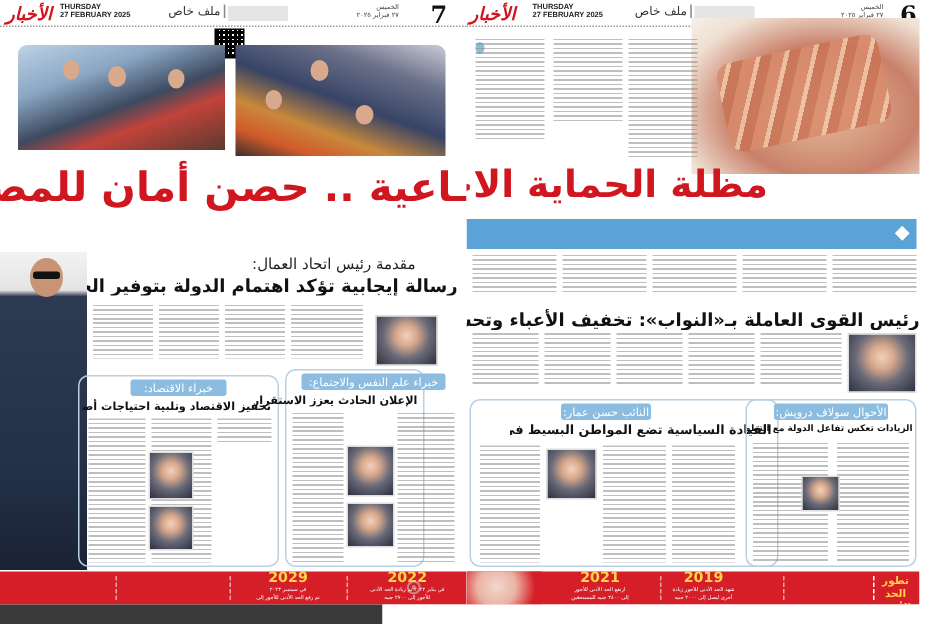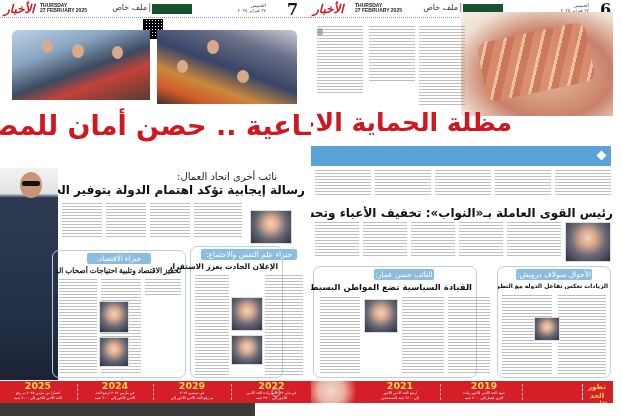--- a/index.html
+++ b/index.html
@@ -7,21 +7,21 @@
     body { position: relative; font-family: "DejaVu Sans", sans-serif; color: #222; }
 
     .page { position: absolute; top: 0; height: 416px; background: #fff; overflow: hidden; }
     .page-left { left: 0; width: 311px; }
     .page-right { left: 311px; width: 311px; }
 
     
     .masthead { position: absolute; top: 0; left: 0; right: 0; height: 18px; border-bottom: 1px dotted #999; }
     .logo { position: absolute; top: 2px; font-family: "DejaVu Sans", sans-serif; font-weight: bold; font-size: 12px; color: #d0161f; font-style: italic; }
     .dateline { position: absolute; top: 3px; font-family: "Liberation Sans", sans-serif; font-size: 5px; line-height: 5px; font-weight: bold; color: #222; }
-    .section-tag { position: absolute; top: 4px; height: 10px; background: #14532d; }
+    .section-tag { position: absolute; top: 4px; height: 10px; background: #e5e5e5; }
     .section-tag .label { position: absolute; left: -2px; top: -1px; transform: translateX(-100%); font-size: 8px; color: #333; white-space: nowrap; background: #fff; padding: 0 2px; border-right: 1px solid #888; direction: rtl; }
     .ar-date { position: absolute; top: 3px; font-size: 4.5px; line-height: 5px; color: #444; direction: rtl; text-align: right; }
     .page-num { position: absolute; top: 0px; font-family: "DejaVu Serif", serif; font-weight: bold; font-size: 16px; color: #111; }
 
     
     .photo { position: absolute; overflow: hidden; }
     .photo-crowd1 { background: linear-gradient(160deg,#bcd2e6 0%,#8aa6c2 30%,#3d4a60 55%,#c2433a 70%,#5a3a30 100%); }
     .photo-crowd2 { background: linear-gradient(200deg,#c9ccd6 0%,#6a7089 25%,#384466 50%,#c9883b 70%,#d15a2a 85%,#3a3030 100%); }
     .photo-money { background: radial-gradient(ellipse at 55% 60%, #e8b8a0 0%, #d49a7e 30%, #c9806a 50%, #efe0d2 80%, #f7efe8 100%); }
     .photo-portrait { background: radial-gradient(circle at 50% 40%, #f1d2bd 0%, #d8a88c 25%, #6a6a78 55%, #2c3040 100%); border: 1px solid #ddd; }
@@ -91,65 +91,55 @@
   </div>
   <div class="photo photo-crowd2" style="left:157px; top:30px; width:140px; height:74px; border-radius:0 6px 0 0;">
     <div class="face" style="left:50px; top:10px; width:12px; height:14px;"></div>
     <div class="face" style="left:80px; top:40px; width:12px; height:13px;"></div>
     <div class="face" style="left:20px; top:30px; width:11px; height:13px;"></div>
   </div>
 
   <div class="big-headline" style="left:6px; top:109px; font-size:27px; line-height:34px; width:305px; text-align:right;">ـاعية .. حصن أمان للمصريين</div>
 
 
-  <div class="kicker" style="right:34px; top:171px;">نائب أخرى اتحاد العمال:</div>
+  <div class="kicker" style="right:34px; top:171px;">مقدمة رئيس اتحاد العمال:</div>
   <div class="headline" style="right:6px; top:183px; font-size:12px; width:260px; text-align:right;">رسالة إيجابية تؤكد اهتمام الدولة بتوفير الحياة الكريمة</div>
 
   <div class="photo photo-suit" style="left:0px; top:168px; width:58px; height:212px;">
     <div class="face" style="left:20px; top:4px; width:22px; height:26px; background:#c99376;"></div>
     <div style="position:absolute; left:22px; top:13px; width:18px; height:5px; background:#111; border-radius:2px;"></div>
   </div>
 
   <div class="textcol" style="left:62px; top:203px; width:40px; height:36px;"></div>
   <div class="textcol" style="left:106px; top:203px; width:40px; height:36px;"></div>
   <div class="textcol" style="left:150px; top:203px; width:40px; height:36px;"></div>
   <div class="textcol" style="left:194px; top:203px; width:48px; height:36px;"></div>
   <div class="photo photo-portrait" style="left:250px; top:210px; width:42px; height:34px;"></div>
 
-  <div class="box" style="left:52px; top:250px; width:134px; height:128px;font-family:Liberation Serif, serif;">
+  <div class="box" style="left:52px; top:250px; width:134px; height:128px;">
     <div class="box-tag" style="left:34px; top:2px; width:64px;">خبراء الاقتصاد:</div>
     <div class="sub-headline" style="right:4px; top:15px; width:126px; text-align:right;">تحفيز الاقتصاد وتلبية احتياجات أصحاب الدخول الثابتة</div>
     <div class="textcol" style="left:6px; top:28px; width:38px; height:96px;"></div>
     <div class="textcol" style="left:48px; top:28px; width:40px; height:96px;"></div>
     <div class="textcol" style="left:92px; top:28px; width:36px; height:16px;"></div>
     <div class="photo photo-portrait" style="left:46px; top:50px; width:30px; height:32px;"></div>
     <div class="photo photo-portrait" style="left:46px; top:86px; width:30px; height:30px;"></div>
   </div>
 
   <div class="box" style="left:190px; top:246px; width:93px; height:132px;">
     <div class="box-tag" style="left:10px; top:2px; width:96px;">خبراء علم النفس والاجتماع:</div>
     <div class="sub-headline" style="right:4px; top:15px; width:112px; text-align:right;">الإعلان الحادث يعزز الاستقرار النفسي والاجتماعي</div>
     <div class="textcol" style="left:4px; top:28px; width:34px; height:100px;"></div>
     <div class="textcol" style="left:74px; top:28px; width:38px; height:100px;"></div>
     <div class="photo photo-portrait" style="left:40px; top:50px; width:32px; height:34px;"></div>
     <div class="photo photo-portrait" style="left:40px; top:88px; width:32px; height:30px;"></div>
   </div>
 
   <div class="timeline" style="left:0; width:311px;">
-    <div class="tl-item" style="left:0; width:76px;">
-      <span class="tl-year">2025</span>
-      <span class="tl-desc">اعتبارا من مارس ٢٠٢٥ تم رفع</span>
-      <span class="tl-desc">الحد الأدنى للأجور إلى ٧٠٠٠ جنيه</span>
-    </div>
     <div class="tl-sep" style="left:77px;"></div>
-    <div class="tl-item" style="left:78px; width:74px;">
-      <span class="tl-year">2024</span>
-      <span class="tl-desc">في مارس ٢٠٢٤ ارتفع الحد</span>
-      <span class="tl-desc">الأدنى للأجور إلى ٦٠٠٠ جنيه</span>
-    </div>
     <div class="tl-sep" style="left:153px;"></div>
     <div class="tl-item" style="left:154px; width:76px;">
       <span class="tl-year">2029</span>
       <span class="tl-desc">في سبتمبر ٢٠٢٣</span>
       <span class="tl-desc">تم رفع الحد الأدنى للأجور إلى</span>
     </div>
     <div class="tl-sep" style="left:231px;"></div>
     <div class="tl-item" style="left:232px; width:79px;">
       <span class="tl-year">2022</span>
       <span class="tl-desc">في يناير ٢٠٢٢ تم زيادة الحد الأدنى</span>
@@ -200,21 +190,21 @@
 
   <div class="headline" style="left:0px; top:206px; font-size:12px; width:302px; text-align:right;">رئيس القوى العاملة بـ«النواب»: تخفيف الأعباء وتحسين الأحوال المادية</div>
 
   <div class="textcol" style="left:4px; top:222px; width:44px; height:34px;"></div>
   <div class="textcol" style="left:52px; top:222px; width:44px; height:34px;"></div>
   <div class="textcol" style="left:100px; top:222px; width:44px; height:34px;"></div>
   <div class="textcol" style="left:148px; top:222px; width:44px; height:34px;"></div>
   <div class="textcol" style="left:196px; top:222px; width:54px; height:34px;"></div>
   <div class="photo photo-portrait" style="left:254px; top:222px; width:46px; height:40px;"></div>
 
-  <div class="box" style="left:2px; top:266px; width:164px; height:112px;">
+  <div class="box" style="left:2px; top:266px; width:206px; height:112px;">
     <div class="box-tag" style="left:60px; top:2px; width:60px;">النائب حسن عمار:</div>
     <div class="sub-headline" style="right:4px; top:15px; width:174px; text-align:right; font-size:8.5px;">القيادة السياسية تضع المواطن البسيط في مقدمة أولوياتها</div>
     <div class="textcol" style="left:6px; top:30px; width:40px; height:78px;"></div>
     <div class="textcol" style="left:88px; top:30px; width:42px; height:78px;"></div>
     <div class="textcol" style="left:134px; top:30px; width:42px; height:78px;"></div>
     <div class="photo photo-portrait" style="left:50px; top:32px; width:34px; height:34px;"></div>
   </div>
 
   <div class="box" style="left:186px; top:266px; width:114px; height:112px;">
     <div class="box-tag" style="left:18px; top:2px; width:76px;">الأحوال سولاف درويش:</div>
@@ -225,21 +215,21 @@
   </div>
 
   <div class="timeline" style="left:0; width:302px;">
     <div style="position:absolute; left:0; top:0; width:50px; height:22px; background:radial-gradient(circle at 20px 10px,#f2d7cd 0%,#e9b3a4 40%,#d51e27 80%);"></div>
     <div class="tl-item" style="left:50px; width:78px;">
       <span class="tl-year">2021</span>
       <span class="tl-desc">ارتفع الحد الأدنى للأجور</span>
       <span class="tl-desc">إلى ٢٤٠٠ جنيه للمستحقين</span>
     </div>
     <div class="tl-sep" style="left:129px;"></div>
-    <div class="tl-item" style="left:133px; width:80px;">
+    <div class="tl-item" style="left:118px; width:80px;">
       <span class="tl-year">2019</span>
       <span class="tl-desc">شهد الحد الأدنى للأجور زيادة</span>
       <span class="tl-desc">أخرى ليصل إلى ٢٠٠٠ جنيه</span>
     </div>
     <div class="tl-sep" style="left:211px;"></div>
     <div class="tl-sep" style="left:271px; border-left-color:#fff;"></div>
     <div class="tl-title" style="right:2px; width:28px; height:20px; overflow:hidden;">تطور الحد الأدنى للأجور في</div>
   </div>
   <div class="white-strip" style="left:0; width:311px;"></div>
   <div style="position:absolute; left:302px; top:0; width:9px; height:416px; background:#fff;"></div>

